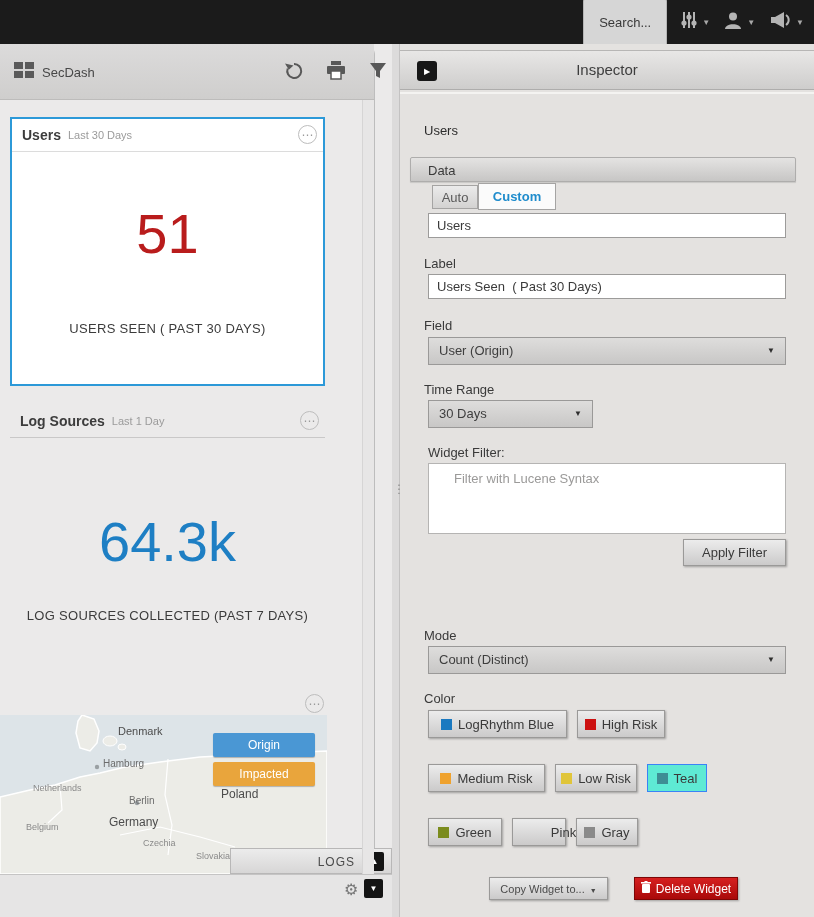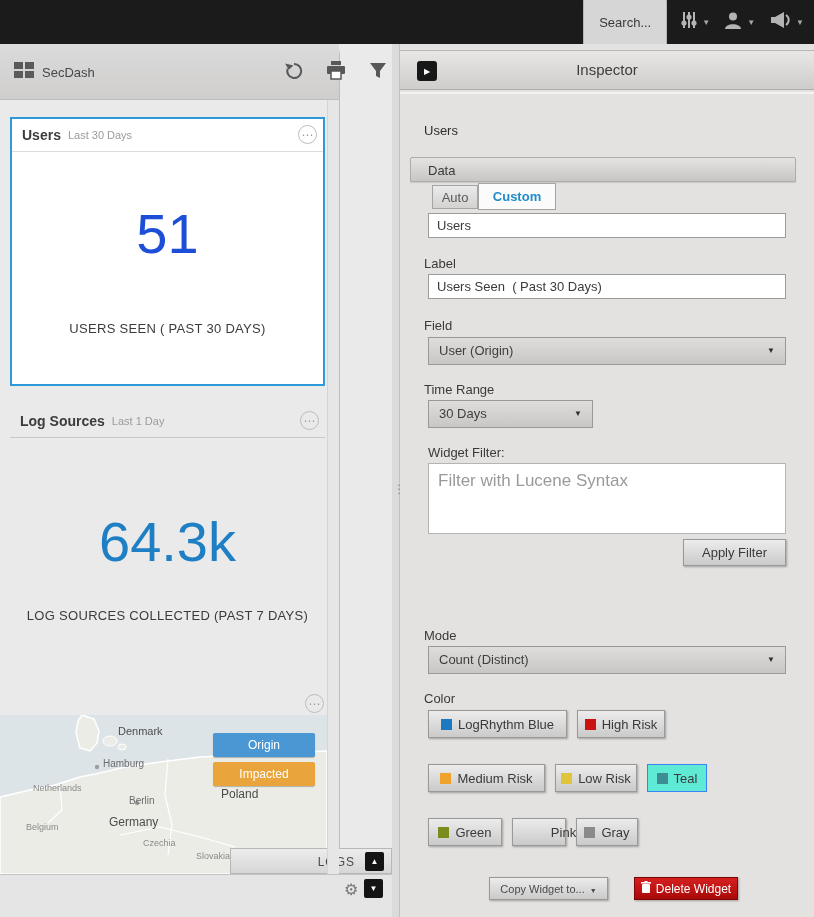--- a/index.html
+++ b/index.html
@@ -8,21 +8,21 @@
 
   
   .topbar { position:absolute; left:0; top:0; width:814px; height:44px; background:#1b1b1b;
             display:flex; align-items:center; justify-content:flex-end; gap:13px; padding-right:10px; }
   .search-btn { background:#d6d6d6; border:1px solid #b5b5b5; border-radius:3px; color:#3a3a3a;
                 font-size:13px; padding:16px 15px; cursor:pointer; font-family:inherit; }
   .tb-group { display:flex; align-items:center; gap:4px; cursor:pointer; }
   .tb-caret { color:#a8a8a8; font-size:8px; }
 
   
-  .left-panel { position:absolute; left:0; top:44px; width:340px; height:873px; background:#ebeaea; border-right:1px solid #bdbdbd;border-radius:11px; }
+  .left-panel { position:absolute; left:0; top:44px; width:375px; height:873px; background:#ebeaea; border-right:1px solid #bdbdbd;border-radius:11px; }
   .dash-header { position:absolute; left:0; top:0; width:100%; height:56px;
                  background:linear-gradient(#dcdbdb,#cfcecd); border-bottom:1px solid #bdbcbb; }
   .dash-title-wrap { position:absolute; left:14px; top:18px; display:flex; align-items:center; gap:8px; }
   .dash-title { font-size:13px; color:#474747; }
   .dash-tool { position:absolute; top:17px; width:22px; height:22px; cursor:pointer; background:none; border:none; }
   .tool-undo { left:283px; } .tool-print { left:325px; } .tool-funnel { left:367px; }
 
   .scroll-track { position:absolute; right:0; top:56px; width:12px; height:774px; background:#e7e6e6; border-left:1px solid #d6d5d5; }
 
   
@@ -90,21 +90,21 @@
 
   .ins-label { position:absolute; left:24px; font-size:13px; color:#3a3a3a; }
   .text-input { position:absolute; left:28px; width:358px; height:25px; border:1px solid #9c9b9a; background:#fff;
                 font-size:13px; color:#3a3a3a; padding:0 8px; font-family:inherit; }
   .dd { position:absolute; left:28px; height:28px; background:linear-gradient(#dedddc,#c8c7c6);
         border:1px solid #9a9998; font-size:13px; color:#3e3e3e; line-height:26px; padding-left:10px; cursor:pointer; }
   .dd-caret { position:absolute; right:10px; top:0; font-size:8px; color:#2e2e2e; }
   .dd-field { top:293px; width:358px; } .dd-time { top:356px; width:165px; } .dd-mode { top:602px; width:358px; }
 
   .filter-ta { position:absolute; left:28px; top:419px; width:358px; height:71px; border:1px solid #b5b4b3;
-               background:#fff; font-size:17px; color:#3a3a3a; padding:7px 9px; resize:none; font-family:inherit; }
+               background:#fff; font-size:13px; color:#3a3a3a; padding:7px 25px; resize:none; font-family:inherit; }
   .filter-ta::placeholder { color:#9b9a99; opacity:1; }
 
   .btn { background:linear-gradient(#ececec,#cbcaca); border:1px solid #9a9998; box-shadow:1px 1px 2px rgba(0,0,0,.3);
          font-size:13px; color:#3a3a3a; cursor:pointer; font-family:inherit; }
   .apply-btn { position:absolute; left:283px; top:495px; width:103px; height:27px; }
 
   .color-btn { position:absolute; height:28px; display:flex; align-items:center; justify-content:center; gap:6px; }
   .swatch { width:11px; height:11px; display:inline-block; }
   .cb-selected { background:#5eead4; border:1px solid #3b82f6; box-shadow:none;text-align:center; }
 
@@ -189,21 +189,21 @@
           </svg>
       </button>
     </div>
 
     <div class="widget-users">
       <div class="w-titlebar">
         <span class="w-title">Users</span>
         <span class="w-sub">Last 30 Days</span>
         <button class="ellipsis-btn">⋯</button>
       </div>
-      <div class="big-value" style="color: #1d4ed8;">51</div>
+      <div class="big-value" style="color: #b91c1c;">51</div>
       <div class="w-caption">USERS SEEN ( PAST 30 DAYS)</div>
     </div>
 
     <div class="widget-logs">
       <div class="w-titlebar">
         <span class="w-title">Log Sources</span>
         <span class="w-sub">Last 1 Day</span>
         <button class="ellipsis-btn">⋯</button>
       </div>
       <div class="big-value" style="color: rgb(30, 127, 196);">64.3k</div>

